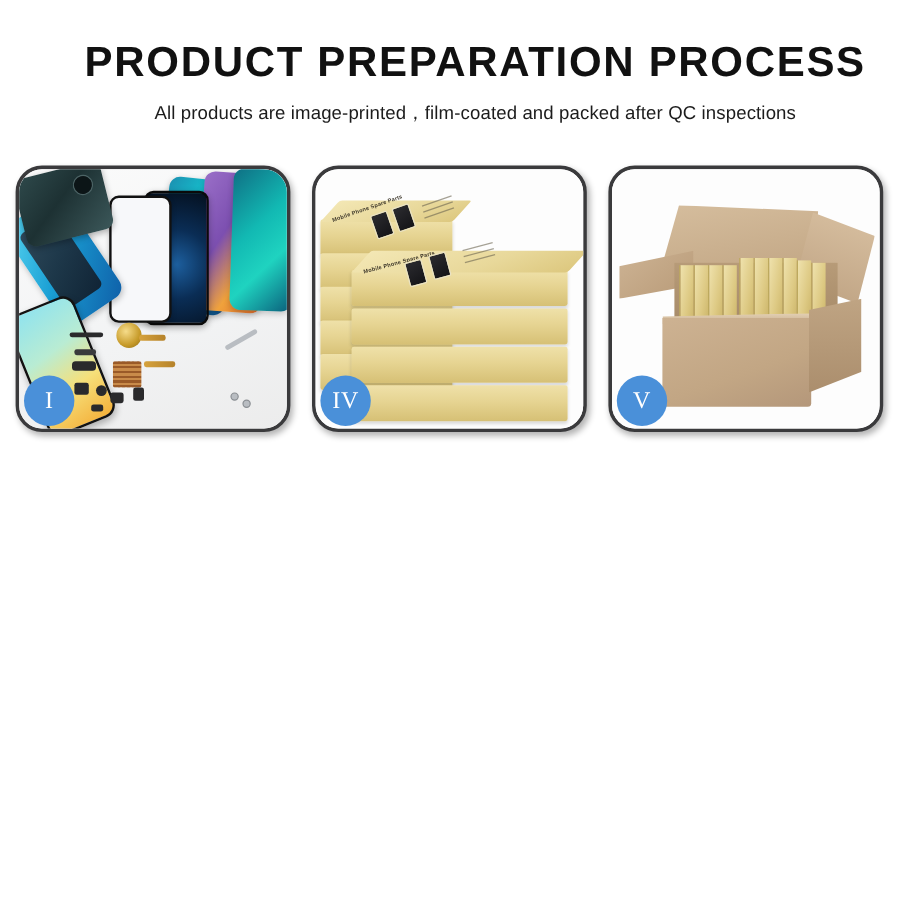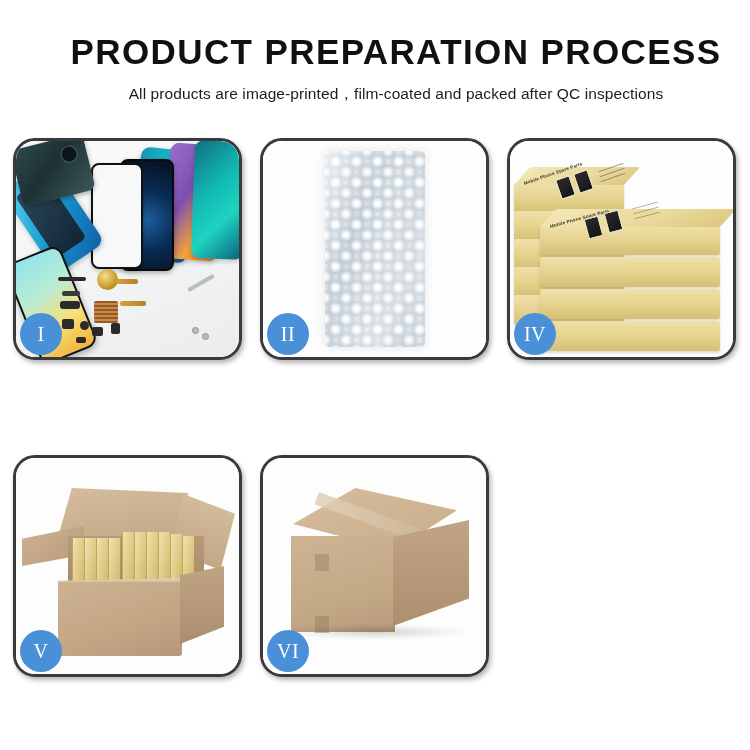--- a/index.html
+++ b/index.html
@@ -298,29 +298,20 @@
       <div class="flexcbl" style="left:100px;top:138px;width:22px;"></div>
       <div class="flexcbl" style="left:104px;top:160px;width:26px;"></div>
       <div class="flexcbl" style="left:46px;top:150px;width:18px;background:#3a3a3c;"></div>
       <div class="screw" style="left:176px;top:186px;"></div>
       <div class="screw" style="left:186px;top:192px;"></div>
       <div class="part" style="left:170px;top:140px;width:30px;height:4px;background:#b9bdc2;transform:rotate(-30deg);"></div>
     </div>
     <div class="badge">I</div>
   </div>
 
-  <div class="panel">
-    <div class="scene p2">
-      <div class="bubblepack">
-        <div class="bubbles"></div>
-        <div class="packsheen"></div>
-      </div>
-    </div>
-    <div class="badge">II</div>
-  </div>
 
 
   <div class="panel">
     <div class="scene p4">
       <div class="stack">
 
         <div class="ybox" style="left:4px;top:36px;width:110px;">
           <div class="lidtop"></div>
         </div>
         <div class="ybox" style="left:4px;top:64px;width:110px;"></div>
@@ -369,26 +360,14 @@
       <div class="ystick" style="left:142px;top:74px;height:56px;"></div>
       <div class="ystick" style="left:154px;top:76px;height:54px;"></div>
       <div class="ystick" style="left:166px;top:78px;height:52px;"></div>
       <div class="cart-rim"></div>
       <div class="cart-front"></div>
       <div class="cart-side"></div>
     </div>
     <div class="badge">V</div>
   </div>
 
-  <div class="panel">
-    <div class="scene p6">
-      <div class="sc-top"></div>
-      <div class="sc-tape"></div>
-      <div class="sc-front"></div>
-      <div class="sc-side"></div>
-      <div class="sc-tab" style="left:52px;top:96px;"></div>
-      <div class="sc-tab" style="left:52px;top:158px;"></div>
-      <div class="sc-shadow"></div>
-    </div>
-    <div class="badge">VI</div>
-  </div>
 
 </div>
 
 </body></html>

